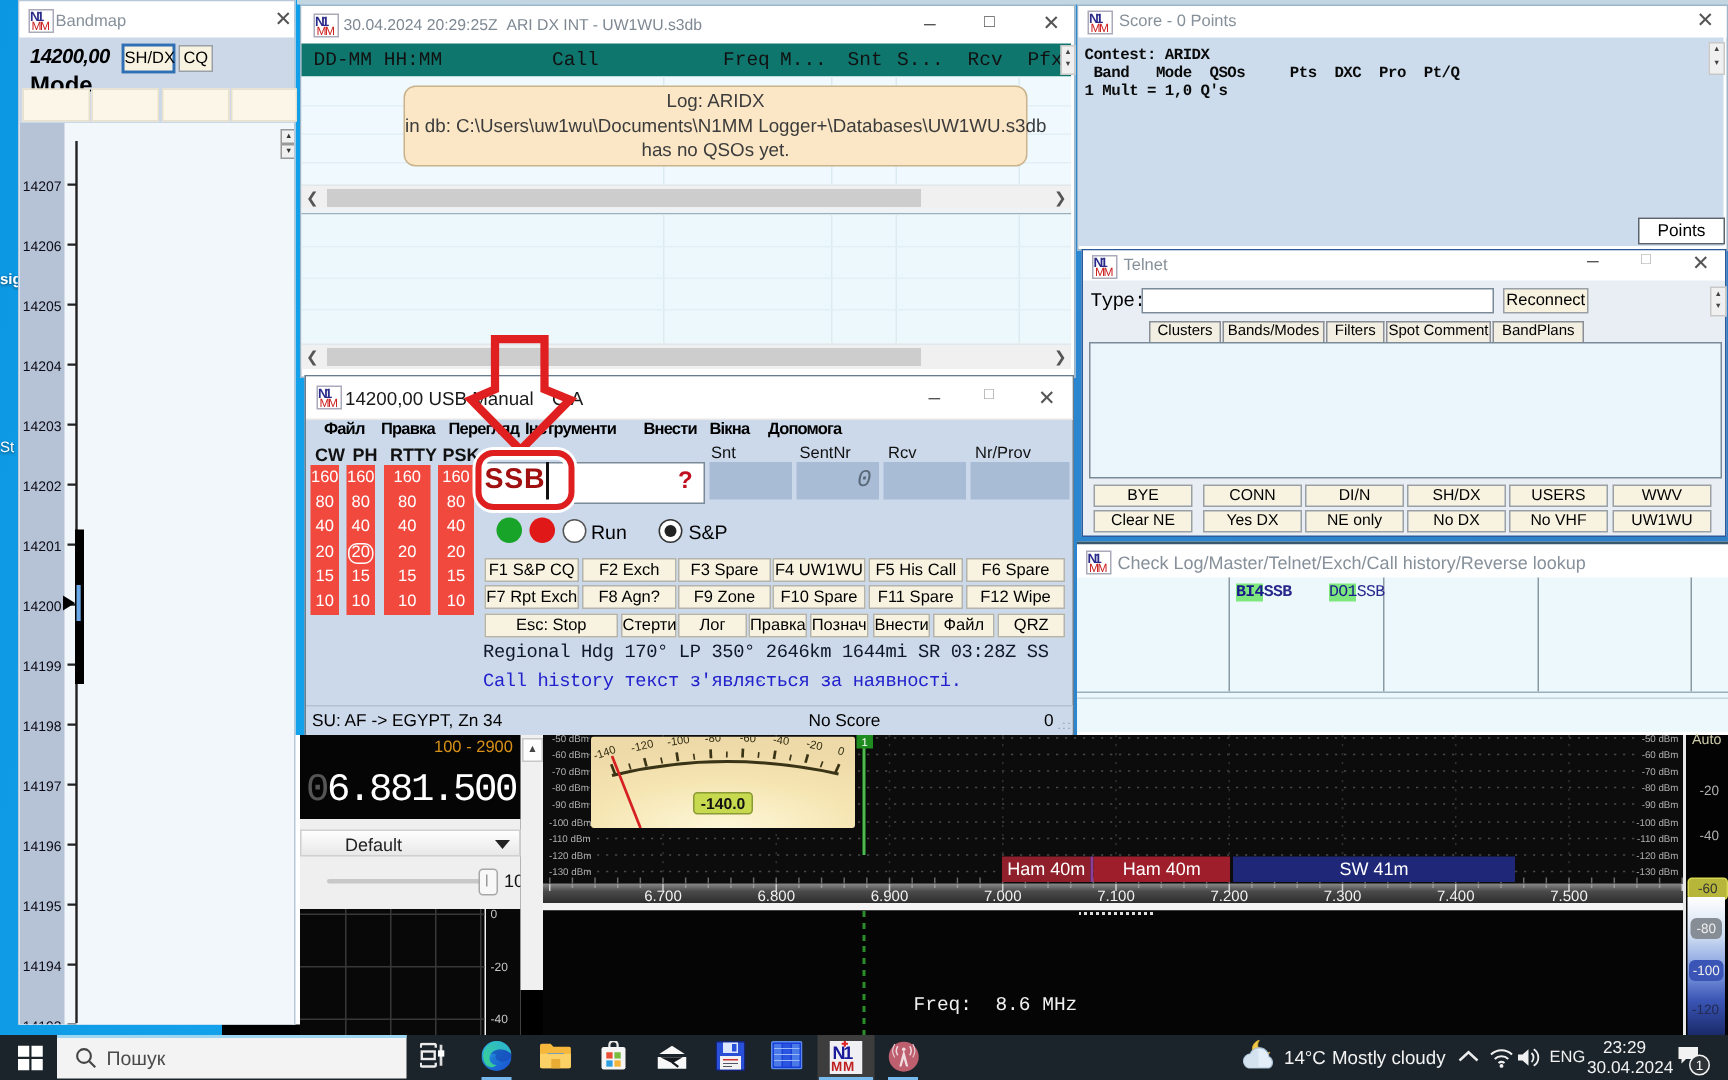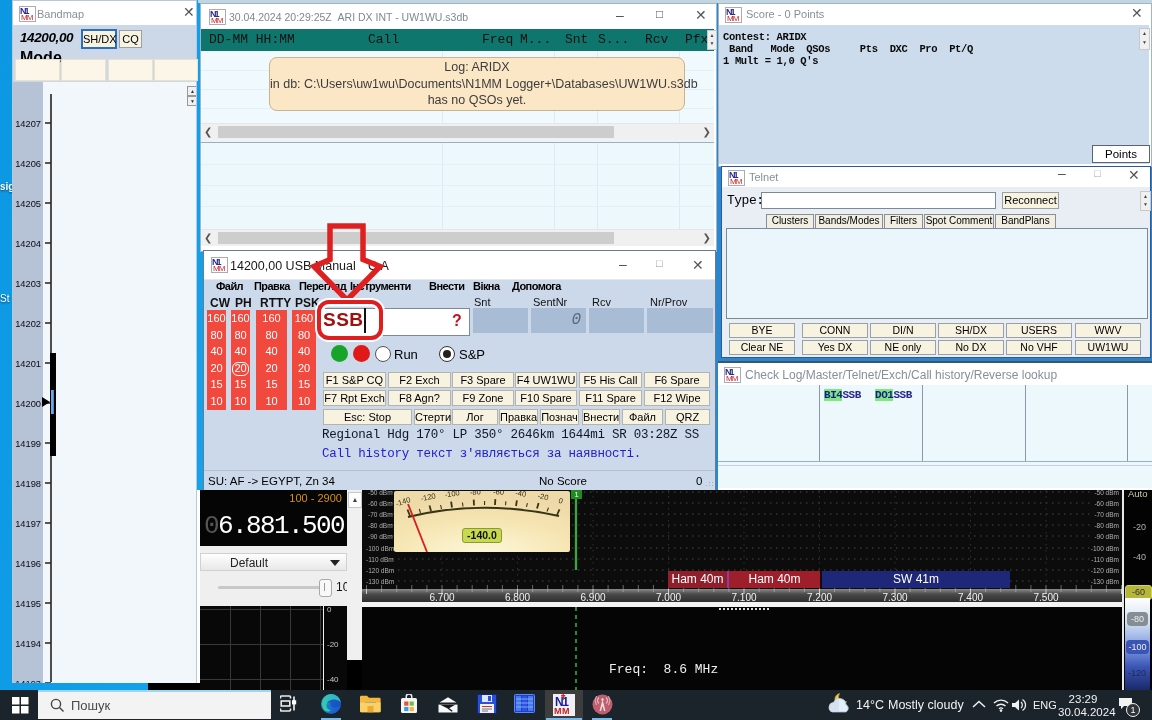--- a/index.html
+++ b/index.html
@@ -150,21 +150,21 @@
     <div class="ttxt" style="left:27px;top:5px;font-size:12px">Check Log/Master/Telnet/Exch/Call history/Reverse lookup</div>
   </div>
   <div class="abs" style="left:0;top:22px;width:434px;height:103px;background:#ecf8fc">
     <div class="abs" style="left:101px;top:0;width:1px;height:76px;background:#8a9aa5"></div>
     <div class="abs" style="left:204px;top:0;width:1px;height:76px;background:#8a9aa5"></div>
     <div class="abs" style="left:307px;top:0;width:1px;height:76px;background:#8a9aa5"></div>
     <div class="abs" style="left:409px;top:0;width:1px;height:76px;background:#8a9aa5"></div>
     <div class="abs" style="left:0;top:76px;width:434px;height:1px;background:#9ab0bd"></div>
     <div class="abs" style="left:0;top:80px;width:434px;height:1px;background:#c2d5de"></div>
     <div class="abs mono" style="left:106px;top:4px;font-size:11px;letter-spacing:-0.45px;font-weight:bold"><span style="background:#7ee87e;color:#1a1a8c">BI4</span><span style="color:#28288c">SSB</span></div>
-    <div class="abs mono" style="left:157px;top:4px;font-size:11px;letter-spacing:-0.45px;font-weight:bold"><span style="background:#7ee87e;color:#1a1a8c">DO1</span><span style="color:#28288c">SSB</span></div>
+    <div class="abs mono" style="left:168px;top:4px;font-size:11px;letter-spacing:-0.45px;font-weight:normal"><span style="background:#7ee87e;color:#1a1a8c">DO1</span><span style="color:#28288c">SSB</span></div>
   </div>
 </div>
 
 <div class="win" id="sdrwin" style="left:148px;top:490px;width:1004px;height:200px;background:#000;z-index:3">
 
   <div class="abs" style="left:47px;top:0;width:6px;height:193px;background:#fff"></div>
 
   <div class="abs" style="left:52px;top:0;width:147px;height:56px;background:#050505">
     <div class="abs" style="left:0;top:2px;width:145px;text-align:right;font-size:11px;color:#d89018">100 - 2900&nbsp;</div>
     <div class="abs mono" style="left:4px;top:21px;font-size:26px;color:#fff;letter-spacing:-1.6px"><span style="color:#555">0</span>6.881.500</div>

